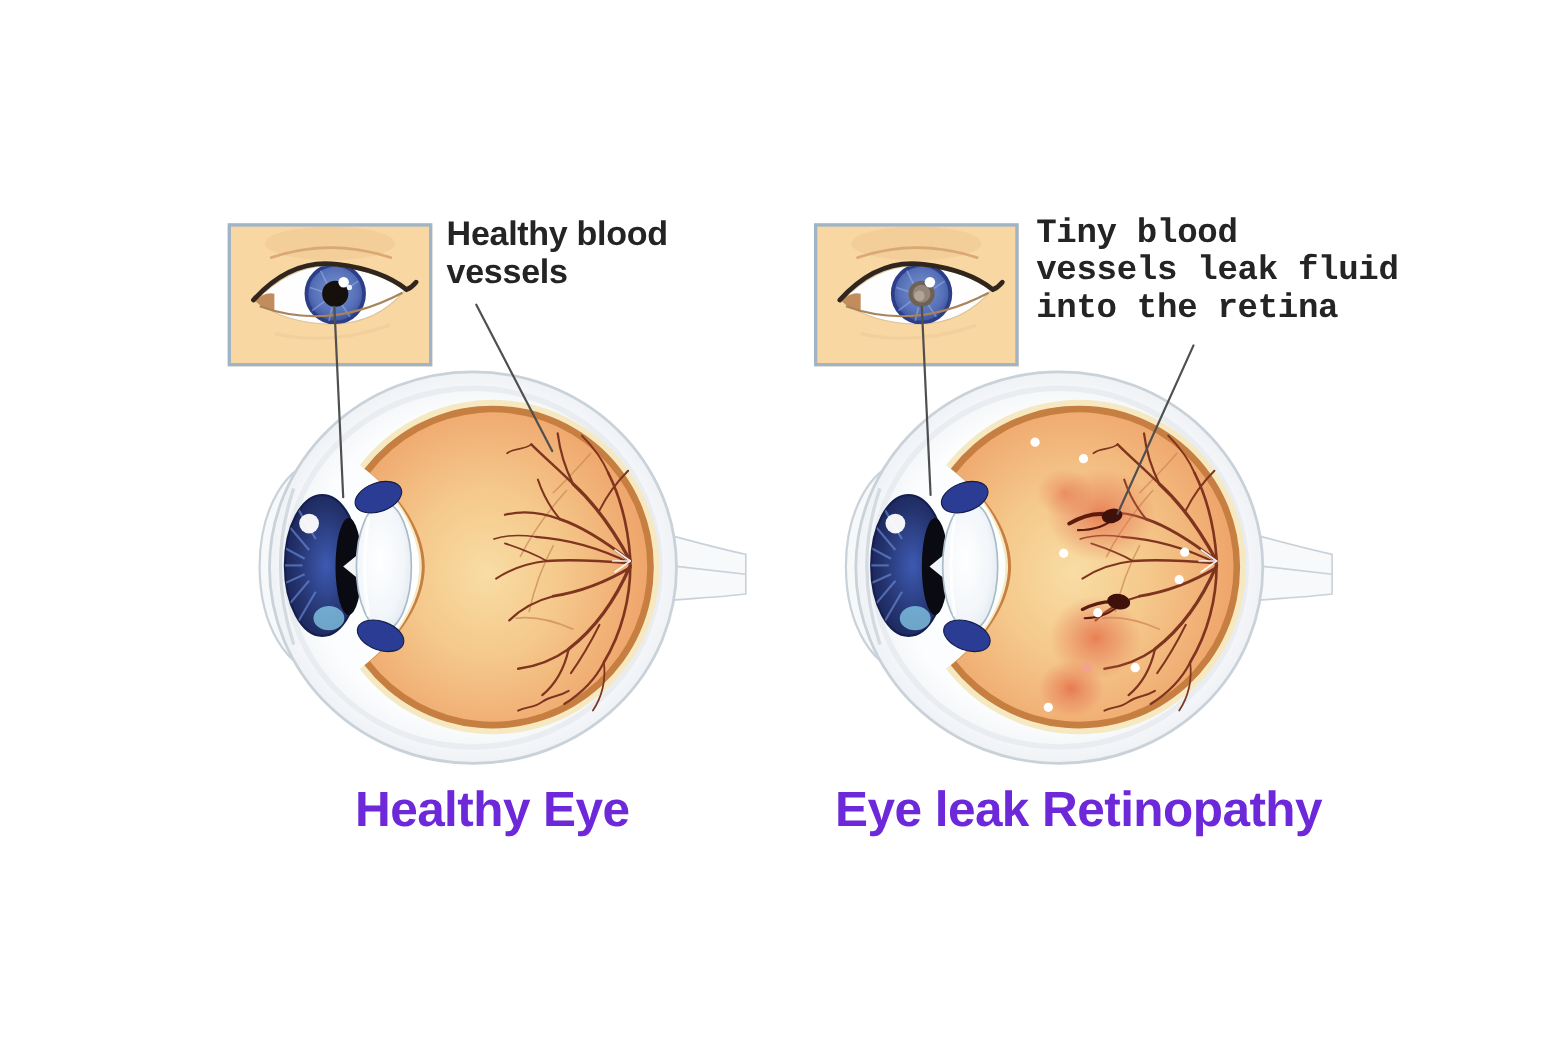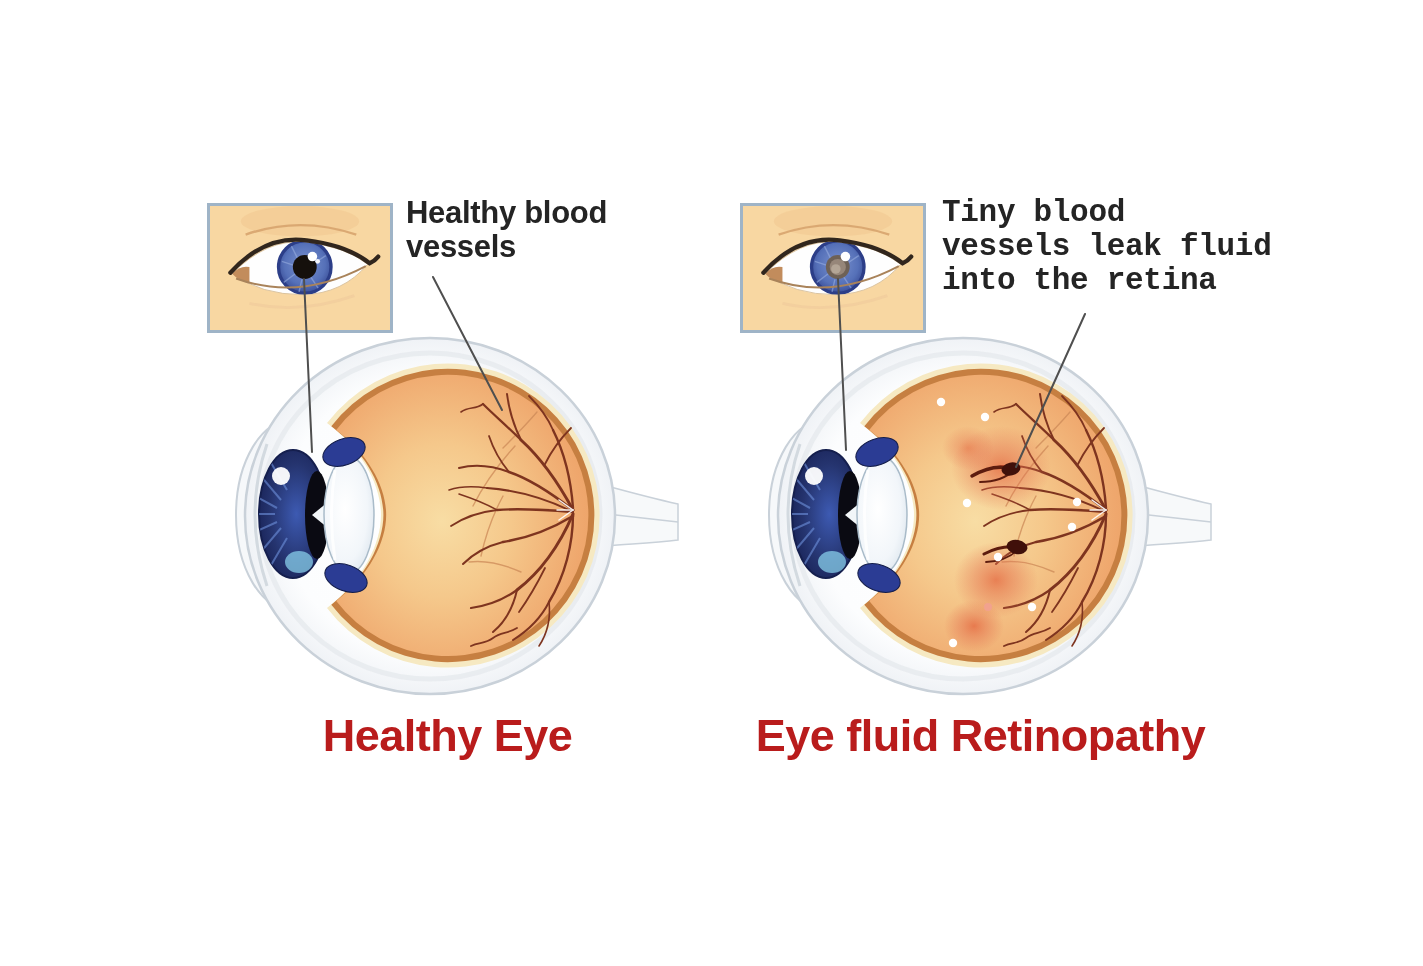--- a/index.html
+++ b/index.html
@@ -20,21 +20,21 @@
     position:absolute; font-weight:700; font-size:31px; line-height:34px;
     color:#242424; white-space:pre-line; letter-spacing:-0.3px;
   }
   .annotation-left  { left:406px; top:196px; }
   .annotation-right { left:942px; top:196px;font-family:Liberation Mono, monospace; }
   .eyeball { position:absolute; width:465px; height:380px; }
   .eyeball-left  { left:215px; top:328px; }
   .eyeball-right { left:748px; top:328px; }
   .caption {
     position:absolute; top:710px; font-weight:700; font-size:45px;
-    color:#b91c1c; text-align:center; letter-spacing:-0.5px; width:465px;
+    color:#6d28d9; text-align:center; letter-spacing:-0.5px; width:465px;
   }
   .caption-left  { left:215px; }
   .caption-right { left:748px; }
   .overlay { position:absolute; left:0; top:0; pointer-events:none; z-index:10; }
   .defs-holder { position:absolute; width:0; height:0; }
 </style>
 </head>
 <body>
 
 <div class="canvas">
@@ -254,21 +254,21 @@
         <circle cx="219" cy="175" r="4.2"></circle>
         <circle cx="329" cy="174" r="4.2"></circle>
         <circle cx="324" cy="199" r="4.2"></circle>
         <circle cx="250" cy="229" r="4.2"></circle>
         <circle cx="284" cy="279" r="4.2"></circle>
         <circle cx="205" cy="315" r="4.2"></circle>
         <circle cx="240" cy="279" r="4" fill="#f2a28e"></circle>
       </g>
     </svg>
 
-    <div class="caption caption-right">Eye fluid Retinopathy</div>
+    <div class="caption caption-right">Eye leak Retinopathy</div>
   </section>
 
   <svg class="overlay" width="1423" height="966">
     <g stroke="#4f4f4f" stroke-width="2" stroke-linecap="round">
       <line x1="304" y1="279" x2="312" y2="452"></line>
       <line x1="433" y1="277" x2="502" y2="410"></line>
       <line x1="838" y1="279" x2="846" y2="450"></line>
       <line x1="1085" y1="314" x2="1016" y2="467"></line>
     </g>
   </svg>

